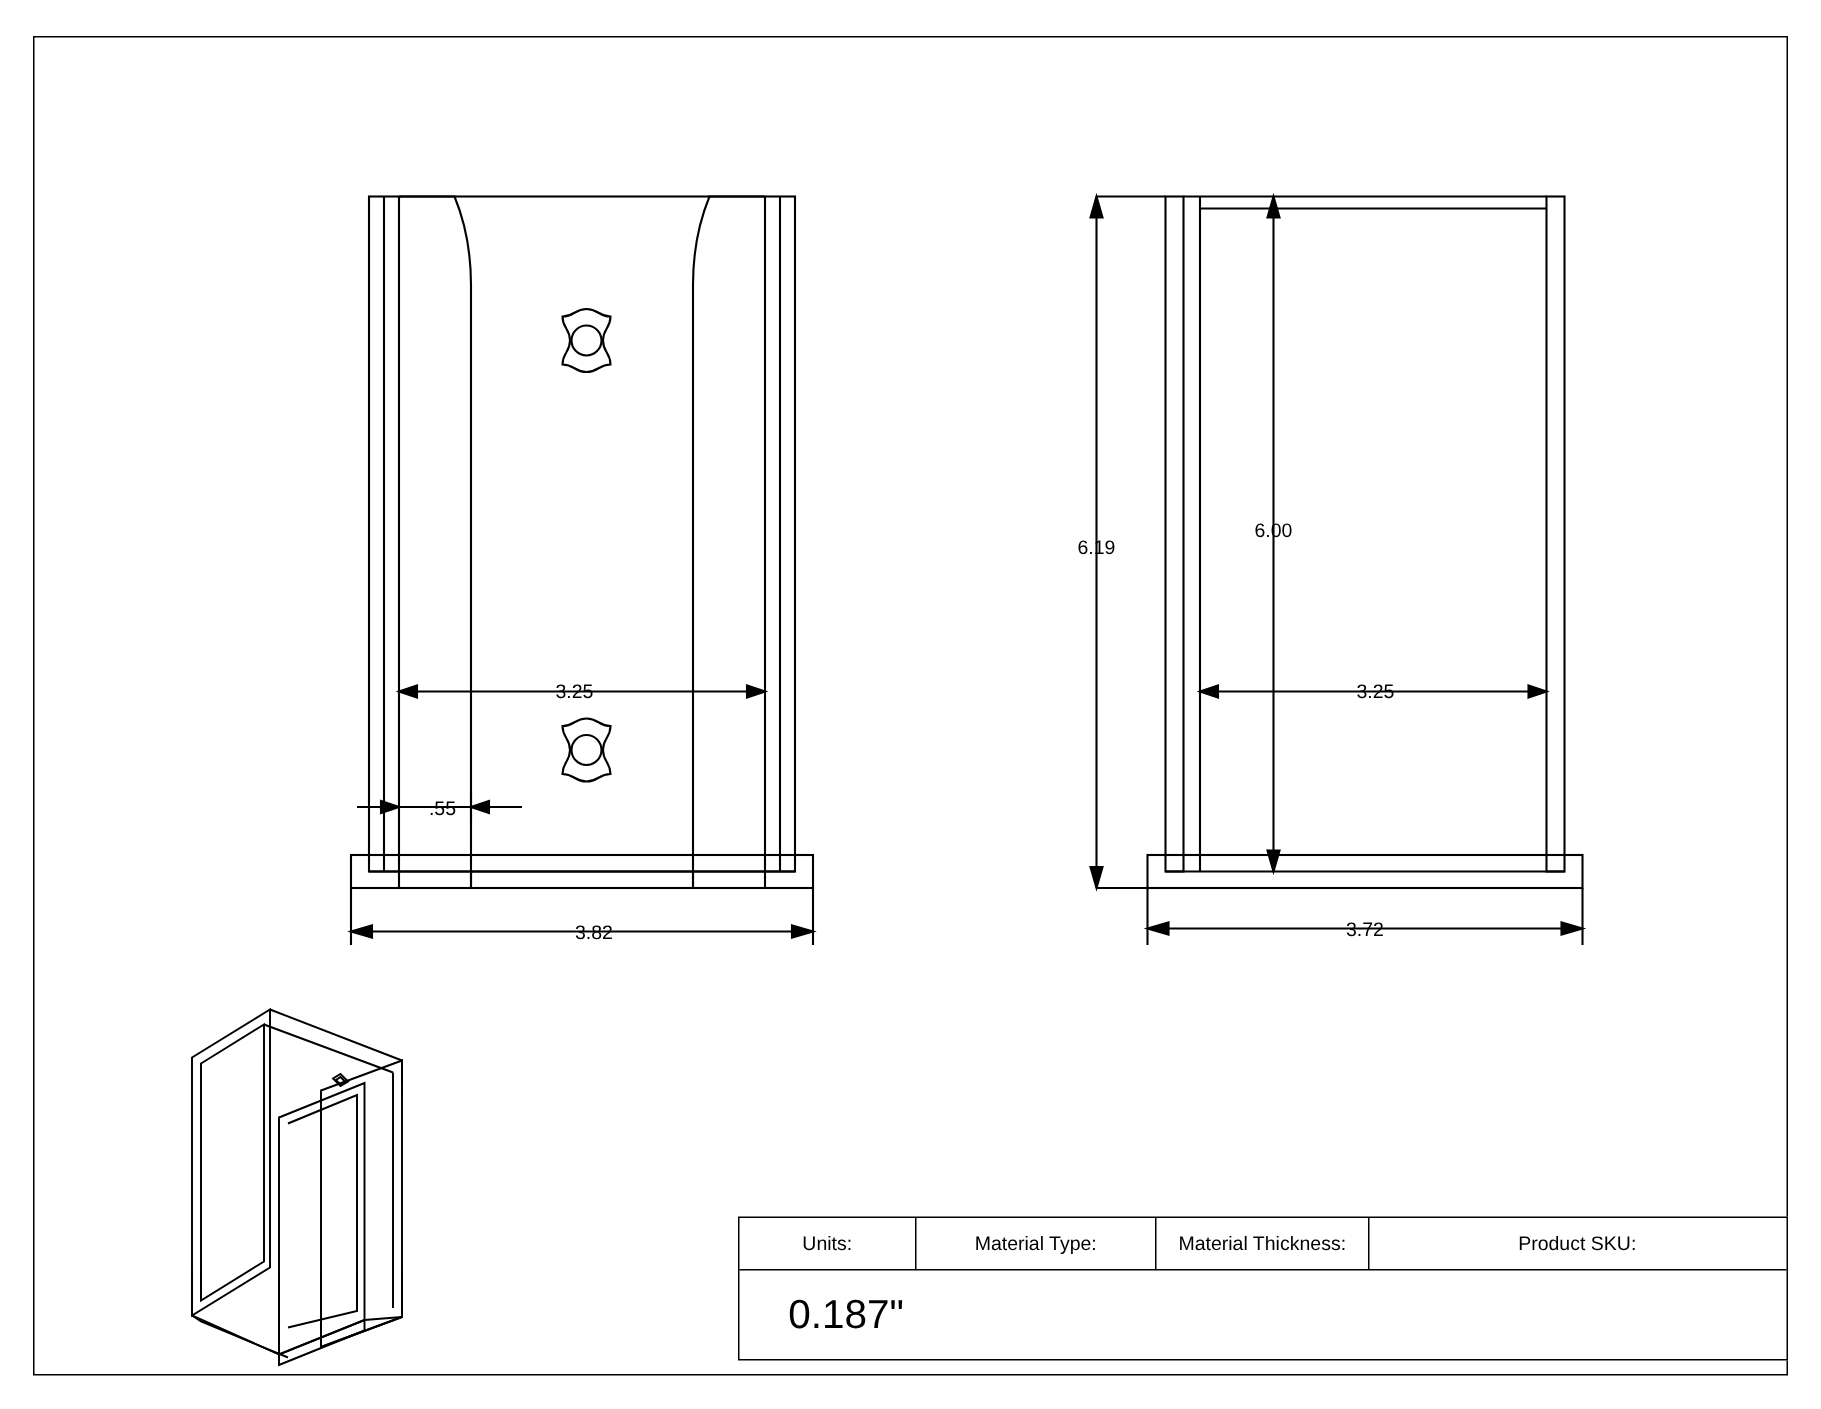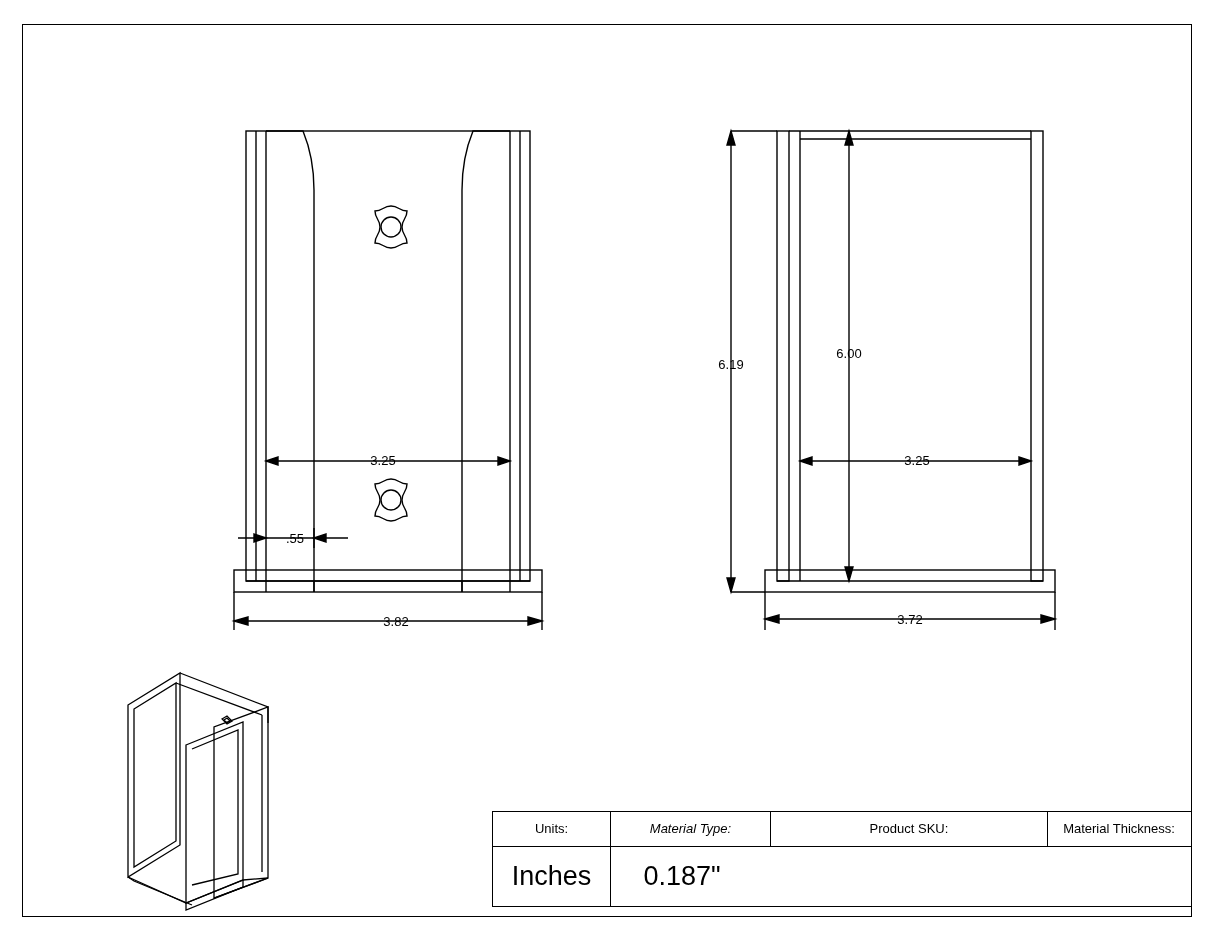--- a/index.html
+++ b/index.html
@@ -67,21 +67,21 @@
     display: flex;
     align-items: center;
     justify-content: center;
     box-sizing: border-box;
     border-right: 1.5px solid #000;
   }
   .tb-cell:last-child {
     border-right: none;
   }
   .c1 { width: 118px; }
-  .c2 { width: 160px; font-style: italic; }
+  .c2 { width: 160px; }
   .c3 { width: 142px; }
   .c4 { width: 277px; }
   .tb-row.head .tb-cell {
     font-size: 13px;
   }
   .tb-row.vals .tb-cell {
     font-size: 27px;
   }
 </style>
 </head>
@@ -228,22 +228,21 @@
       <text x="917" y="465" text-anchor="middle">3.25</text>
       <text x="910" y="624" text-anchor="middle">3.72</text>
     </g>
 
   </svg>
 
   <div class="titleblock">
     <div class="tb-row head">
       <div class="tb-cell c1">Units:</div>
       <div class="tb-cell c2">Material Type:</div>
+      <div class="tb-cell c3">Material Thickness:</div>
       <div class="tb-cell c4">Product SKU:</div>
-      <div class="tb-cell c3">Material Thickness:</div>
     </div>
     <div class="tb-row vals">
-      <div class="tb-cell c1">Inches</div>
       <div class="tb-cell c3">0.187"</div>
     </div>
   </div>
 
 </div>
 
 </body></html>

